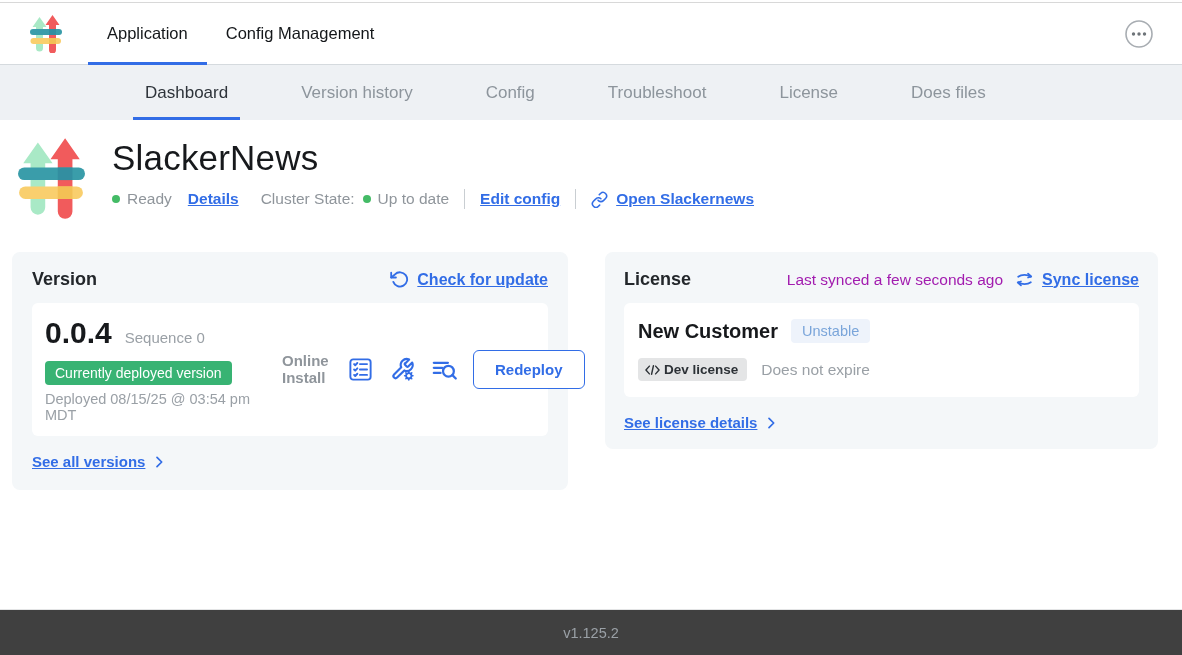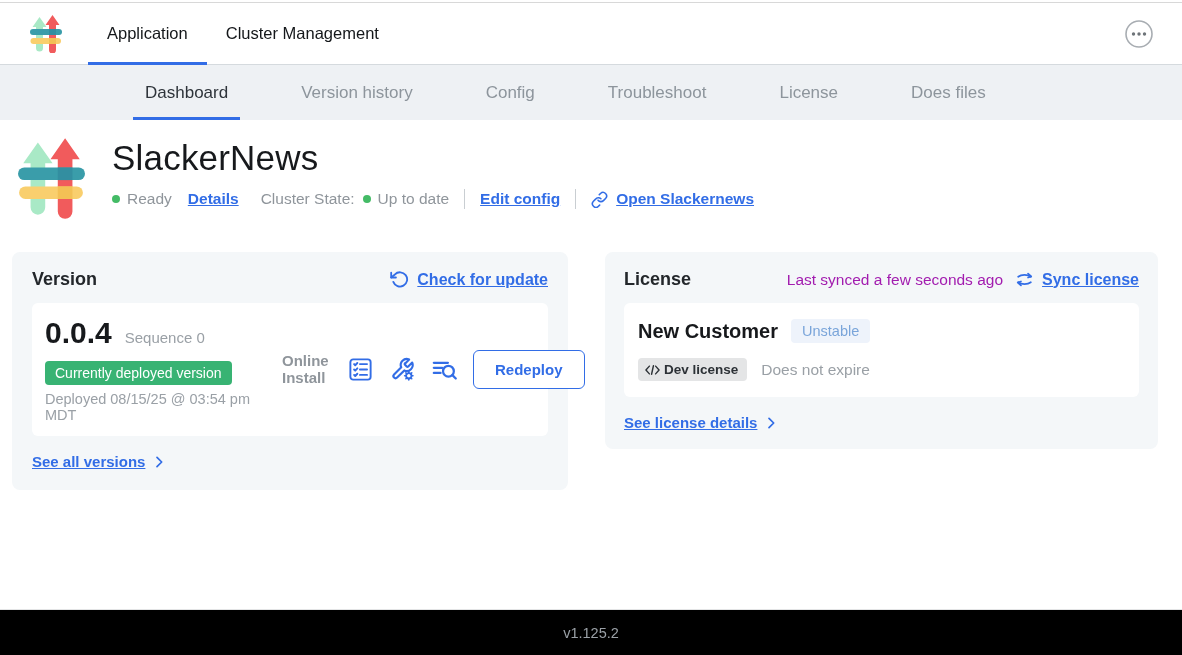--- a/index.html
+++ b/index.html
@@ -90,21 +90,21 @@
   .type-badge {
     background:#e4e5e6; color:#2c3136; font-weight:bold; font-size:13.5px;
     padding:4px 9px 4px 6px; border-radius:4px; display:flex; align-items:center;
   }
   .expiry { margin-left:14px; font-size:15.5px; color:#9aa0a6; }
   .last-synced { color:#a21caf; font-size:15.5px; margin-right:12px; }
 
   
   .footer {
     position:absolute; left:0; right:0; bottom:0; height:46px;
-    background:#000000; border-top:1px solid #e3e4e5;
+    background:#404040; border-top:1px solid #e3e4e5;
     display:flex; align-items:center; justify-content:center;
     font-size:14.5px; color:#9aa0a6;
   }
 </style>
 </head>
 <body>
 
 <div class="top-strip"></div>
 
 <div class="app-header">
@@ -116,21 +116,21 @@
       <rect x="38" y="28" width="14" height="12" fill="#338ea0"></rect>
       <rect x="1" y="46" width="61" height="12" rx="6" fill="#f9cf6e"></rect>
       <rect x="38" y="46" width="14" height="12" fill="#f3c055"></rect>
     </svg>
   </div>
   <div class="main-tabs">
     <div class="main-tab active">
       <span>Application</span>
     </div>
     <div class="main-tab">
-      <span>Cluster Management</span>
+      <span>Config Management</span>
     </div>
   </div>
   <div class="kebab-btn">
     <svg width="30" height="30" viewBox="0 0 30 30" fill="none">
       <circle cx="15" cy="15" r="13" stroke="#a8adb2" stroke-width="1.6"></circle>
       <circle cx="9.5" cy="15" r="1.7" fill="#6e7479"></circle>
       <circle cx="15" cy="15" r="1.7" fill="#6e7479"></circle>
       <circle cx="20.5" cy="15" r="1.7" fill="#6e7479"></circle>
     </svg>
   </div>

